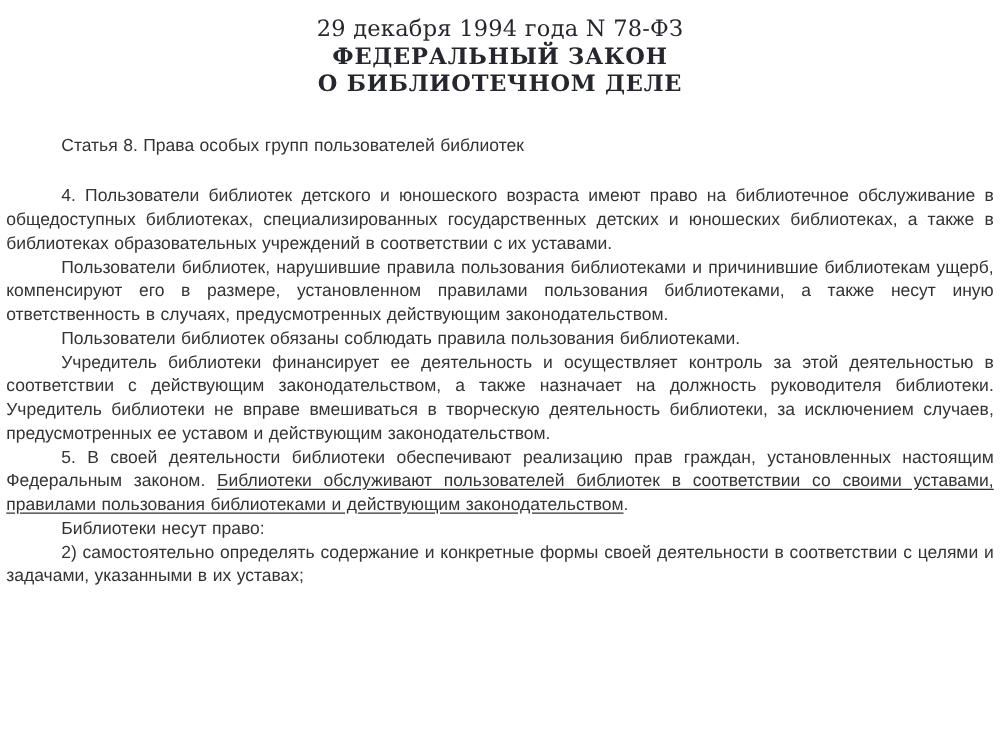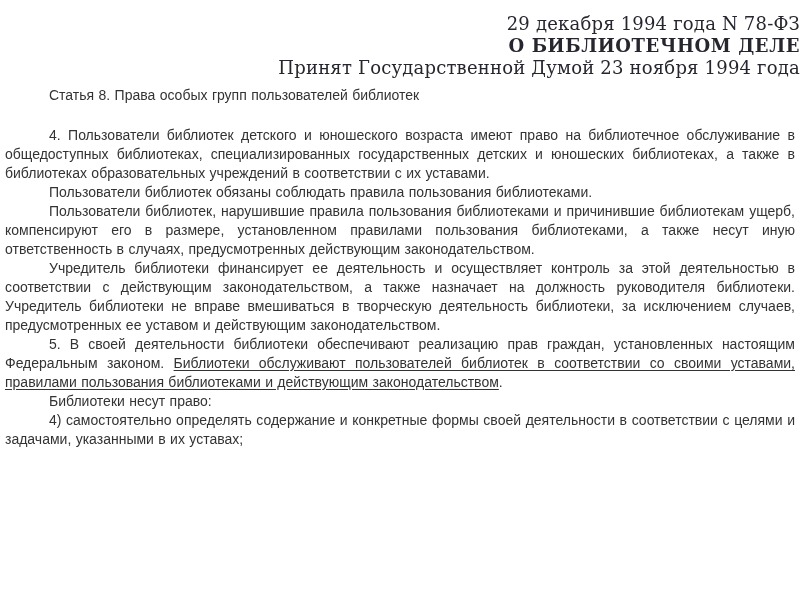--- a/index.html
+++ b/index.html
@@ -9,30 +9,30 @@
   }
   .slide {
     position: relative;
     width: 800px;
     height: 600px;
     background: #ffffff;
     overflow: hidden;
   }
   .doc-header {
     padding-top: 13px;
-    text-align: right;
+    text-align: center;
     font-family: "DejaVu Serif", "Liberation Serif", serif;
     font-size: 18px;
     line-height: 22px;
     letter-spacing: 0.2px;
   }
   .header-line { white-space: nowrap; }
   .header-line.bold { font-weight: 700; letter-spacing: 0.6px; }
   .doc-body {
-    margin-top: 7px;
+    margin-top: 28px;
     padding: 0 5px;
     font-family: "Liberation Sans", "DejaVu Sans", sans-serif;
     font-size: 14px;
     line-height: 19px;
     text-align: justify;
   }
   .para {
     margin: 0;
     text-indent: 44px;
     word-spacing: 0.5px;
@@ -41,26 +41,26 @@
   .para.gap-before { margin-top: 16px; }
   .seg { text-decoration: none; }
   .seg.underline { text-decoration: underline; text-underline-offset: 2px; }
 </style>
 </head>
 <body>
 
 <div class="slide" style="background: rgb(255, 255, 255);">
   <div class="doc-header" id="doc-header" style="color: rgb(38, 38, 46);">
       <div class="header-line">29 декабря 1994 года N 78-ФЗ</div>
+      <div class="header-line bold">ФЕДЕРАЛЬНЫЙ ЗАКОН</div>
       <div class="header-line bold">О БИБЛИОТЕЧНОМ ДЕЛЕ</div>
-      <div class="header-line">Принят Государственной Думой 23 ноября 1994 года</div>
     </div>
   <div class="doc-body" id="doc-body" style="color: rgb(51, 51, 51);">
       <p class="para gap-after"><span class="seg">Статья 8. Права особых групп пользователей библиотек</span></p>
       <p class="para"><span class="seg">4. Пользователи библиотек детского и юношеского возраста имеют право на библиотечное обслуживание в общедоступных библиотеках, специализированных государственных детских и юношеских библиотеках, а также в библиотеках образовательных учреждений в соответствии с их уставами.</span></p>
+      <p class="para"><span class="seg">Пользователи библиотек, нарушившие правила пользования библиотеками и причинившие библиотекам ущерб, компенсируют его в размере, установленном правилами пользования библиотеками, а также несут иную ответственность в случаях, предусмотренных действующим законодательством.</span></p>
       <p class="para"><span class="seg">Пользователи библиотек обязаны соблюдать правила пользования библиотеками.</span></p>
-      <p class="para"><span class="seg">Пользователи библиотек, нарушившие правила пользования библиотеками и причинившие библиотекам ущерб, компенсируют его в размере, установленном правилами пользования библиотеками, а также несут иную ответственность в случаях, предусмотренных действующим законодательством.</span></p>
       <p class="para"><span class="seg">Учредитель библиотеки финансирует ее деятельность и осуществляет контроль за этой деятельностью в соответствии с действующим законодательством, а также назначает на должность руководителя библиотеки. Учредитель библиотеки не вправе вмешиваться в творческую деятельность библиотеки, за исключением случаев, предусмотренных ее уставом и действующим законодательством.</span></p>
       <p class="para"><span class="seg">5. В своей деятельности библиотеки обеспечивают реализацию прав граждан, установленных настоящим Федеральным законом. </span><span class="seg underline">Библиотеки обслуживают пользователей библиотек в соответствии со своими уставами, правилами пользования библиотеками и действующим законодательством</span><span class="seg">.</span></p>
       <p class="para"><span class="seg">Библиотеки несут право:</span></p>
-      <p class="para"><span class="seg">4) самостоятельно определять содержание и конкретные формы своей деятельности в соответствии с целями и задачами, указанными в их уставах;</span></p>
+      <p class="para"><span class="seg">2) самостоятельно определять содержание и конкретные формы своей деятельности в соответствии с целями и задачами, указанными в их уставах;</span></p>
     </div>
 </div>
 
 </body></html>

